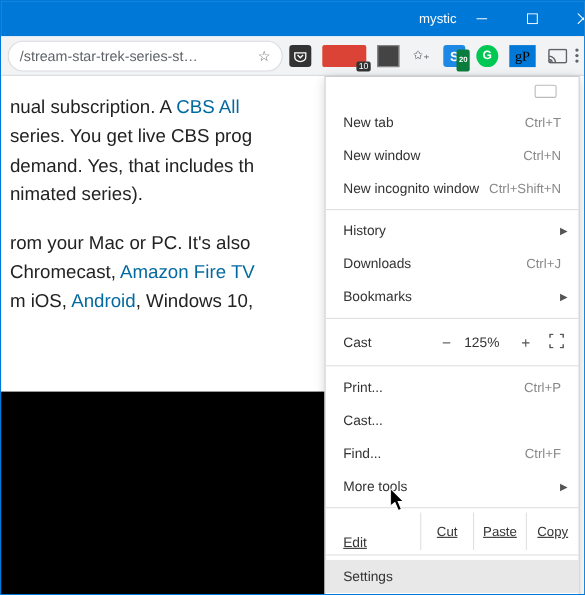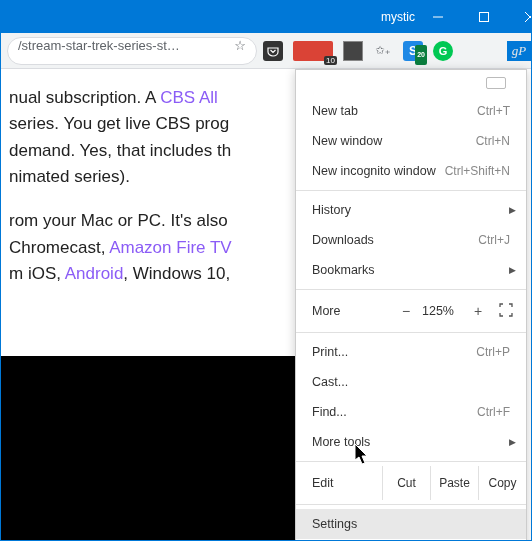--- a/index.html
+++ b/index.html
@@ -3,55 +3,55 @@
 <meta charset="utf-8">
 <style>
 *{margin:0;padding:0;box-sizing:border-box;font-family:"Segoe UI",Arial,sans-serif;}
 body{width:532px;height:541px;overflow:hidden;background:#fff;position:relative;border:1px solid #0078d7;}
 .titlebar{height:32px;background:#0078d7;display:flex;align-items:center;color:#fff;}
 .titlebar .title{margin-left:380px;font-size:12px;}
 .titlebar .btns{margin-left:auto;display:flex;}
 .titlebar .btn{width:46px;height:32px;display:flex;align-items:center;justify-content:center;}
 .titlebar .btn svg{stroke:#fff;}
 .toolbar{height:36px;background:#f1f3f4;display:flex;align-items:center;padding:0 6px;gap:6px;border-bottom:1px solid #dadce0;}
-.urlbox{flex:0 0 250px;height:28px;background:#fff;border:1px solid #dadce0;border-radius:14px;display:flex;align-items:flex-start;padding:0 10px;font-size:13px;color:#5f6368;gap:17px;}
+.urlbox{flex:0 0 250px;height:28px;background:#fff;border:1px solid #dadce0;border-radius:14px;display:flex;align-items:center;padding:0 10px;font-size:13px;color:#5f6368;gap:17px;}
 .urlbox .star{margin-left:auto;color:#5f6368;}
 .ext-icons{display:flex;align-items:center;gap:10px;flex:1;}
 .ext-icon{width:20px;height:20px;display:flex;align-items:center;justify-content:center;font-size:11px;position:relative;}
 .ext-heart{width:20px;height:20px;background:#333;border-radius:3px;display:flex;align-items:center;justify-content:center;}
 .ext-red{width:40px;height:20px;background:#da4336;border-radius:2px;position:relative;}
 .ext-red .badge{position:absolute;bottom:-4px;right:-4px;background:#333;color:#fff;font-size:8px;padding:0 2px;border-radius:2px;}
 .ext-dark{width:20px;height:20px;background:#444;border:1px solid #888;}
 .ext-starline{color:#5f6368;}
 .ext-s{width:20px;height:20px;background:#1e88e5;color:#fff;border-radius:3px;font-weight:bold;font-size:12px;text-align:center;line-height:20px;position:relative;}
 .ext-s .badge{position:absolute;bottom:-4px;right:-4px;background:#0a7d3e;color:#fff;font-size:7px;padding:0 2px;border-radius:2px;}
 .ext-g{width:20px;height:20px;background:#00c853;border-radius:50%;display:flex;align-items:center;justify-content:center;color:#fff;font-weight:bold;font-size:11px;}
-.ext-gp{width:24px;height:20px;background:#0078d7;position:relative;overflow:visible;display:flex;align-items:center;justify-content:center;color:#e5e5e5;font-style:italic;font-size:13px;font-family:Georgia,serif;margin-left:44px;}
+.ext-gp{width:24px;height:20px;background:#0078d7;position:relative;overflow:visible;display:flex;align-items:center;justify-content:center;color:#000000;font-size:13px;font-family:Georgia,serif;}
 .ext-cast{color:#5f6368;}
 .menu-btn{width:24px;height:24px;display:flex;align-items:center;justify-content:center;cursor:pointer;}
 .menu-btn .dots{display:flex;flex-direction:column;gap:2px;}
 .menu-btn .dots span{width:3px;height:3px;background:#5f6368;border-radius:50%;}
 .content{padding:16px 8px;font-size:17px;line-height:1.55;color:#222;position:relative;height:calc(100% - 68px);}
-.content a{color:#8b5cf6;text-decoration:none;}
+.content a{color:#0369a1;text-decoration:none;}
 .content p{margin-bottom:18px;}
 .blackbar{position:absolute;left:0;bottom:0;width:298px;height:184px;background:#000;}
 .menu{position:absolute;top:68px;right:4px;width:232px;background:#fff;border:1px solid #ccc;box-shadow:0 2px 10px rgba(0,0,0,.2);font-size:12.5px;color:#333;z-index:10;}
 .menu .row{height:30px;display:flex;align-items:center;padding:0 16px;position:relative;}
 .menu .row.hover{background:#e8e8e8;}
 .menu .row .label{flex:1;}
 .menu .row .shortcut{color:#888;font-size:12px;}
 .menu .row .arrow{position:absolute;right:10px;color:#555;font-size:9px;}
 .menu hr{border:none;border-top:1px solid #e0e0e0;margin:4px 0;}
 .menu .zoom-row{height:34px;display:flex;align-items:center;}
 .menu .zoom-row .zlabel{padding-left:16px;flex:1;}
 .menu .zoom-controls{display:flex;align-items:center;gap:4px;padding-right:8px;}
 .menu .zoom-controls .zbtn{width:24px;text-align:center;color:#555;cursor:pointer;font-size:14px;}
 .menu .zoom-controls .zval{width:40px;text-align:left;}
 .menu .zoom-controls .full{width:24px;text-align:center;}
-.menu .edit-row{height:34px;display:flex;align-items:center;}
+.menu .edit-row{height:34px;display:flex;align-items:flex-end;text-decoration:underline;}
 .menu .edit-row .elabel{padding-left:16px;flex:1;}
 .menu .edit-row .ebtn{width:48px;text-align:center;border-left:1px solid #e0e0e0;height:100%;display:flex;align-items:center;justify-content:center;cursor:pointer;font-size:12px;}
 .menu .icon-row{height:26px;display:flex;align-items:center;justify-content:flex-end;padding-right:20px;}
 .menu .tiny-icon{width:20px;height:12px;border:1px solid #bbb;border-radius:2px;position:relative;}
 .cursor{position:absolute;top:443px;left:354px;z-index:20;pointer-events:none;}
 </style>
 </head>
 <body>
 
 <div class="titlebar">
@@ -151,21 +151,21 @@
   <div class="row">
       <span class="label">Downloads</span>
       <span class="shortcut">Ctrl+J</span>
     </div>
   <div class="row">
       <span class="label">Bookmarks</span>
       <span class="arrow">▶</span>
     </div>
   <hr>
   <div class="zoom-row">
-    <span class="zlabel">More</span>
+    <span class="zlabel">Cast</span>
     <div class="zoom-controls">
       <span class="zbtn">−</span>
       <span class="zval">125%</span>
       <span class="zbtn">+</span>
       <span class="full"><svg width="14" height="14" viewBox="0 0 14 14" stroke="#555" fill="none" stroke-width="1.3">
             <path d="M1 4V1h3M13 4V1h-3M1 10v3h3M13 10v3h-3"></path>
           </svg></span>
     </div>
   </div>
   <hr>

